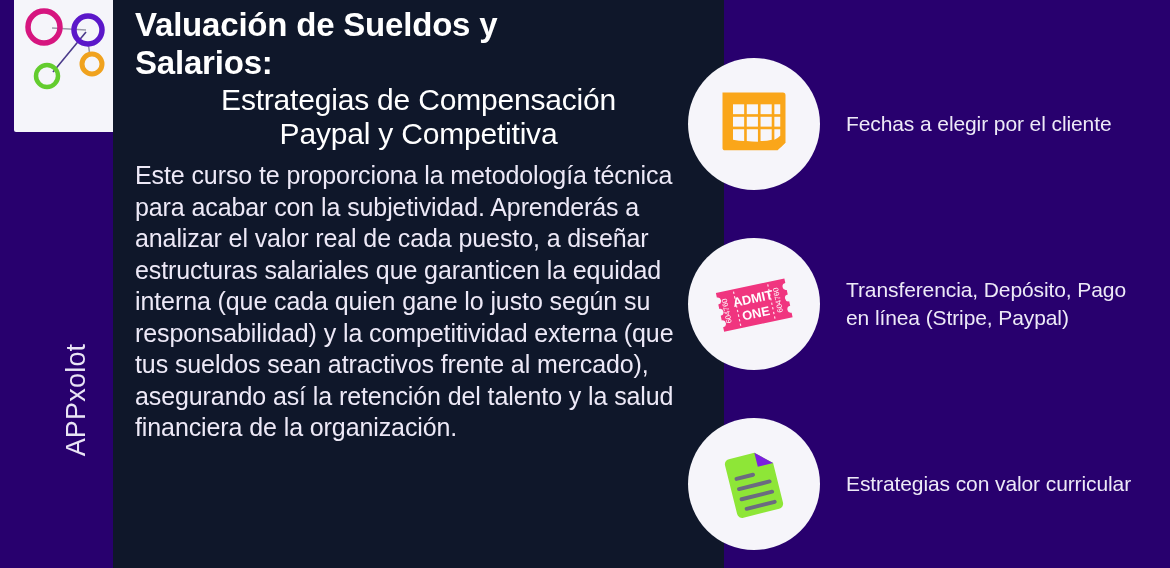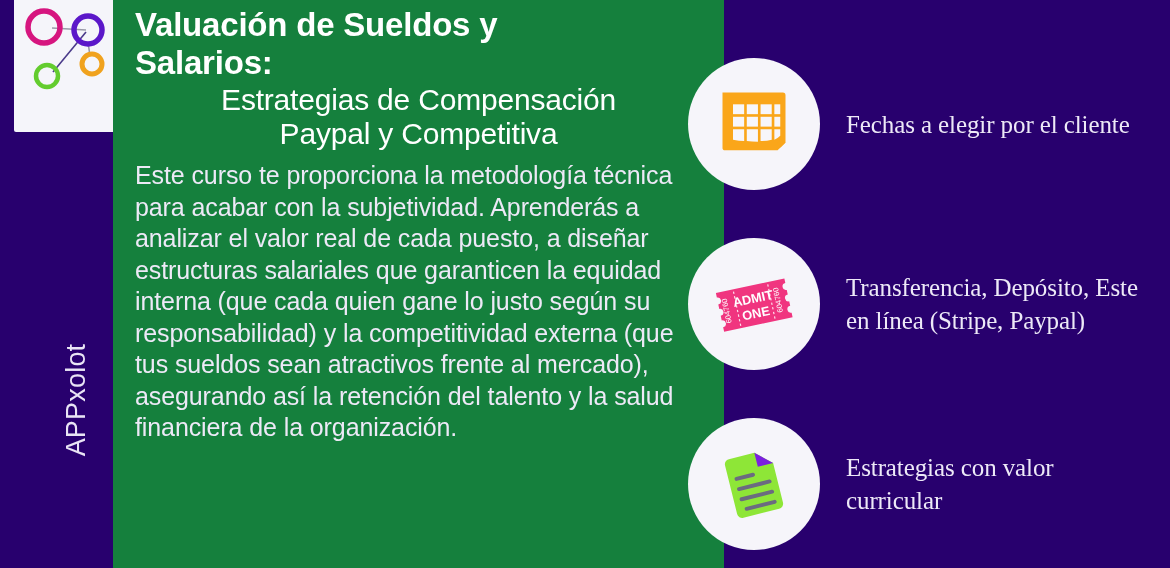--- a/index.html
+++ b/index.html
@@ -50,21 +50,21 @@
     white-space: nowrap;
   }
 
   
   #panel {
     position: absolute;
     left: 113px;
     top: 0;
     width: 611px;
     height: 568px;
-    background: #15803d;
+    background: #0f172a;
     padding: 6px 22px 0 22px;
   }
 
   #title-block {
     color: #ffffff;
     line-height: 1.16;
     letter-spacing: -0.2px;
   }
   .title-strong {
     font-size: 33px;
@@ -106,25 +106,24 @@
     width: 132px;
     height: 132px;
     border-radius: 50%;
     background: #f6f5fa;
     display: flex;
     align-items: center;
     justify-content: center;
   }
   .feature-label {
     color: #ede9f7;
-    font-size: 25px;
+    font-size: 21px;
     line-height: 1.32;
     letter-spacing: -0.1px;
     max-width: 300px;
-    font-family: Liberation Serif, serif;
   }
   .badge-icon { width: 84px; height: 84px; display: block; }
 </style>
 </head>
 <body>
 
 <div id="slide">
 
   <div id="logo-card">
     <svg id="logo-svg" viewBox="0 0 104 112">
@@ -184,21 +183,21 @@
             <path d="M6 10 h60 v4 a3 3 0 0 0 0 6 v4 a3 3 0 0 0 0 6 v4 a3 3 0 0 0 0 6 v4 h-60 v-4 a3 3 0 0 0 0 -6 v-4 a3 3 0 0 0 0 -6 v-4 a3 3 0 0 0 0 -6 z" fill="#f0357f"></path>
             <line x1="21" y1="12" x2="21" y2="42" stroke="#fff" stroke-width="1" stroke-dasharray="2 2" opacity="0.85"></line>
             <line x1="51" y1="12" x2="51" y2="42" stroke="#fff" stroke-width="1" stroke-dasharray="2 2" opacity="0.85"></line>
             <text x="36" y="25" fill="#ffffff" font-family="'Liberation Sans',sans-serif" font-size="11" font-weight="700" text-anchor="middle">ADMIT</text>
             <text x="36" y="38" fill="#ffffff" font-family="'Liberation Sans',sans-serif" font-size="11" font-weight="700" text-anchor="middle">ONE</text>
             <text transform="translate(14,27) rotate(-90)" fill="#ffffff" font-family="'Liberation Sans',sans-serif" font-size="6.5" text-anchor="middle">604760</text>
             <text transform="translate(59,27) rotate(-90)" fill="#ffffff" font-family="'Liberation Sans',sans-serif" font-size="6.5" text-anchor="middle">604760</text>
           </g>
         </svg>
       </div>
-      <div class="feature-label">Transferencia, Depósito, Este en línea (Stripe, Paypal)</div>
+      <div class="feature-label">Transferencia, Depósito, Pago en línea (Stripe, Paypal)</div>
     </div>
 
     <div class="feature-row">
       <div class="feature-badge">
         <svg class="badge-icon" viewBox="0 0 64 64">
           <g transform="rotate(-14 32 32)">
             <path d="M18 9 h20 l12 11 v31 a4 4 0 0 1 -4 4 h-28 a4 4 0 0 1 -4 -4 v-38 a4 4 0 0 1 4 -4 z" fill="#8ee637"></path>
             <path d="M38 9 l12 11 h-12 z" fill="#7b1fe0"></path>
             <g stroke="#6b6b80" stroke-width="3" stroke-linecap="round">
               <line x1="20" y1="25" x2="33" y2="25"></line>

